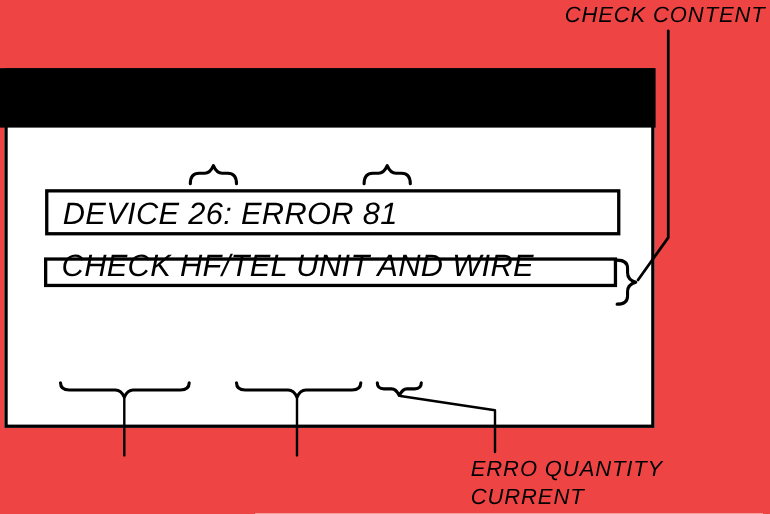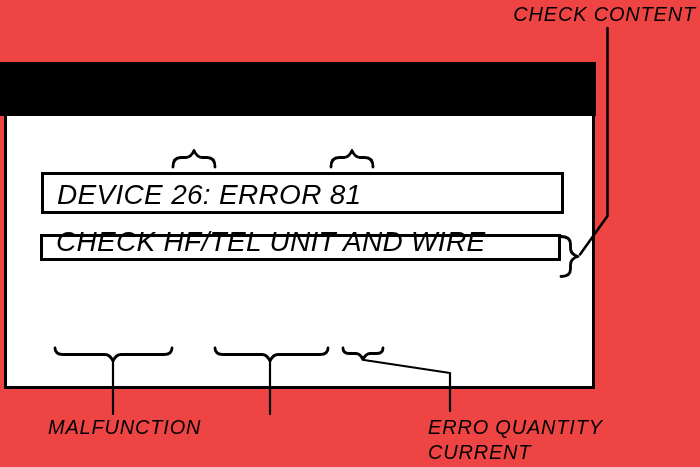--- a/index.html
+++ b/index.html
@@ -110,21 +110,20 @@
     <path class="brace" d="M215,348 Q215,354.5 223,354.5 L262,354.5 Q267,354.5 270,361 Q273,354.5 278,354.5 L320,354.5 Q328,354.5 328,348"></path>
 
     <path class="brace" d="M343,348 Q343,353.5 349,353.5 L356,353.5 Q360,353.5 363,359.5 Q366,353.5 370,353.5 L377,353.5 Q383,353.5 383,348"></path>
 
     <polyline class="pointer" points="113,361 113,414"></polyline>
     <polyline class="pointer" points="270,361 270,414"></polyline>
     <polyline class="pointer" points="364,360 450,373 450,411"></polyline>
   </svg>
 
   <div class="ann-label bottom-label current-malfunction">
-    <div>MALFUNCTION</div>
   </div>
   <div class="ann-label bottom-label past-malfunctions">
   </div>
   <div class="ann-label bottom-label error-detection">
     <div>ERRO QUANTITY</div>
     <div>CURRENT</div>
   </div>
 
 </div>
 

